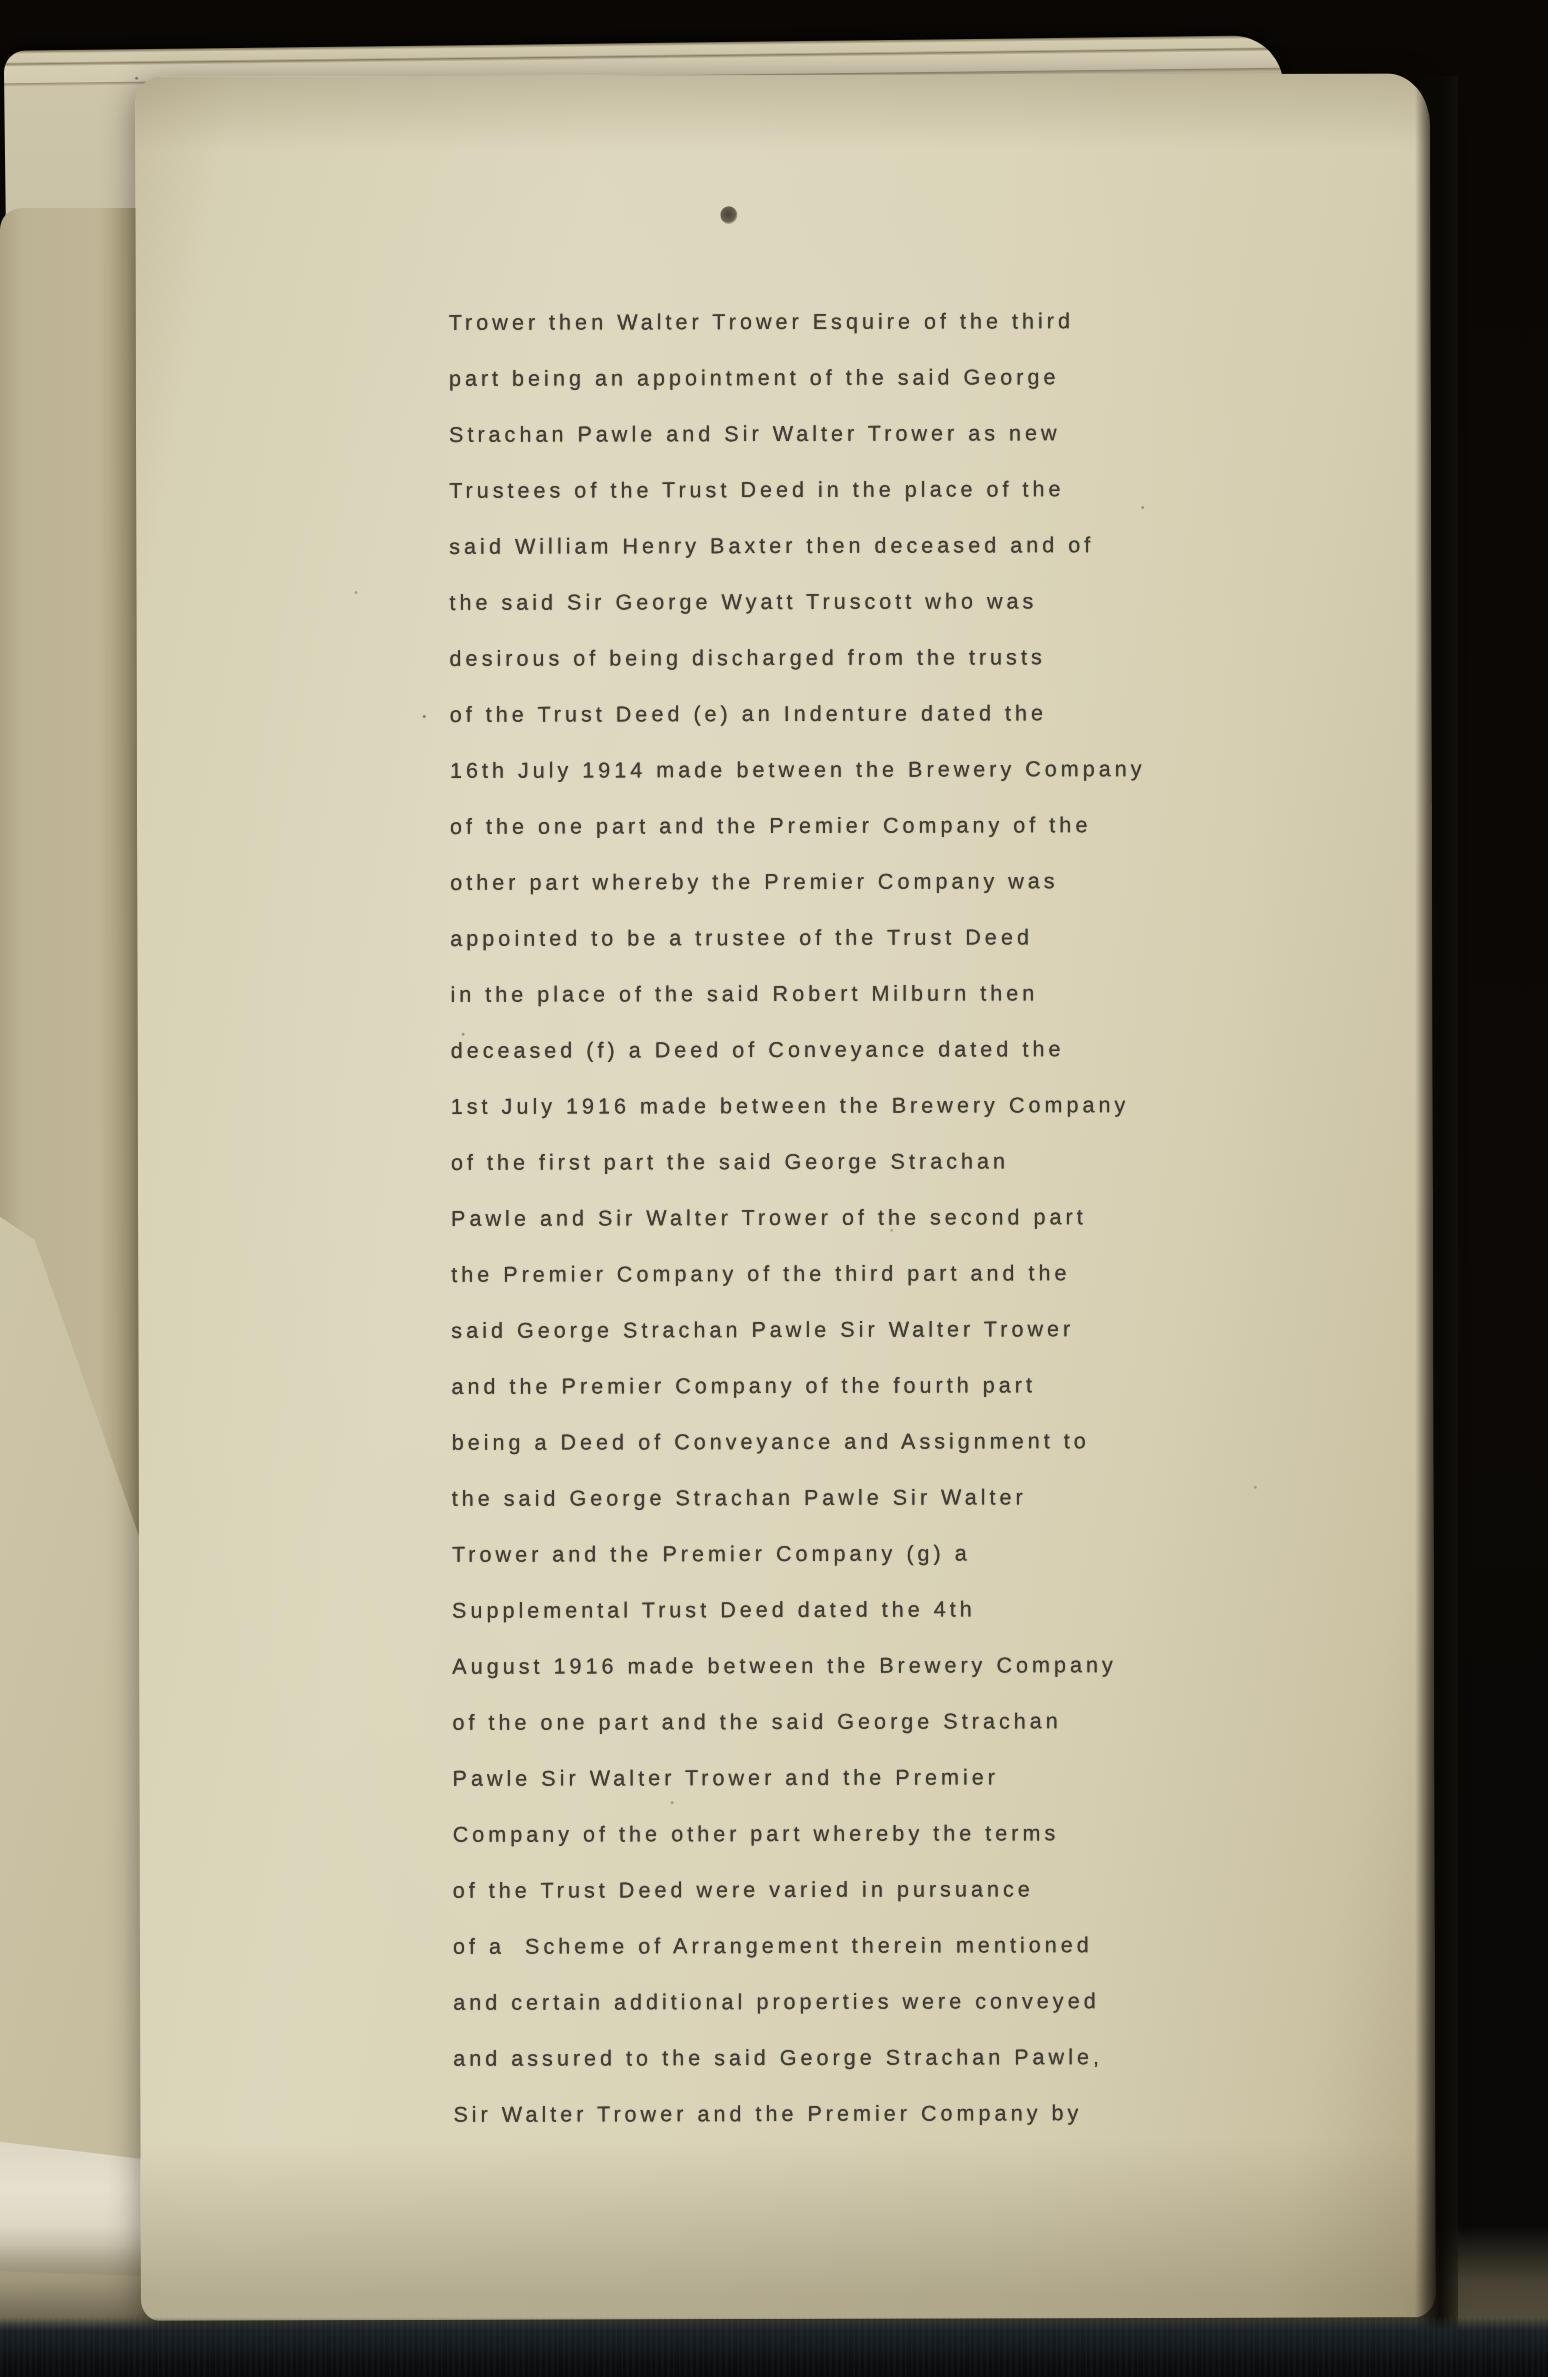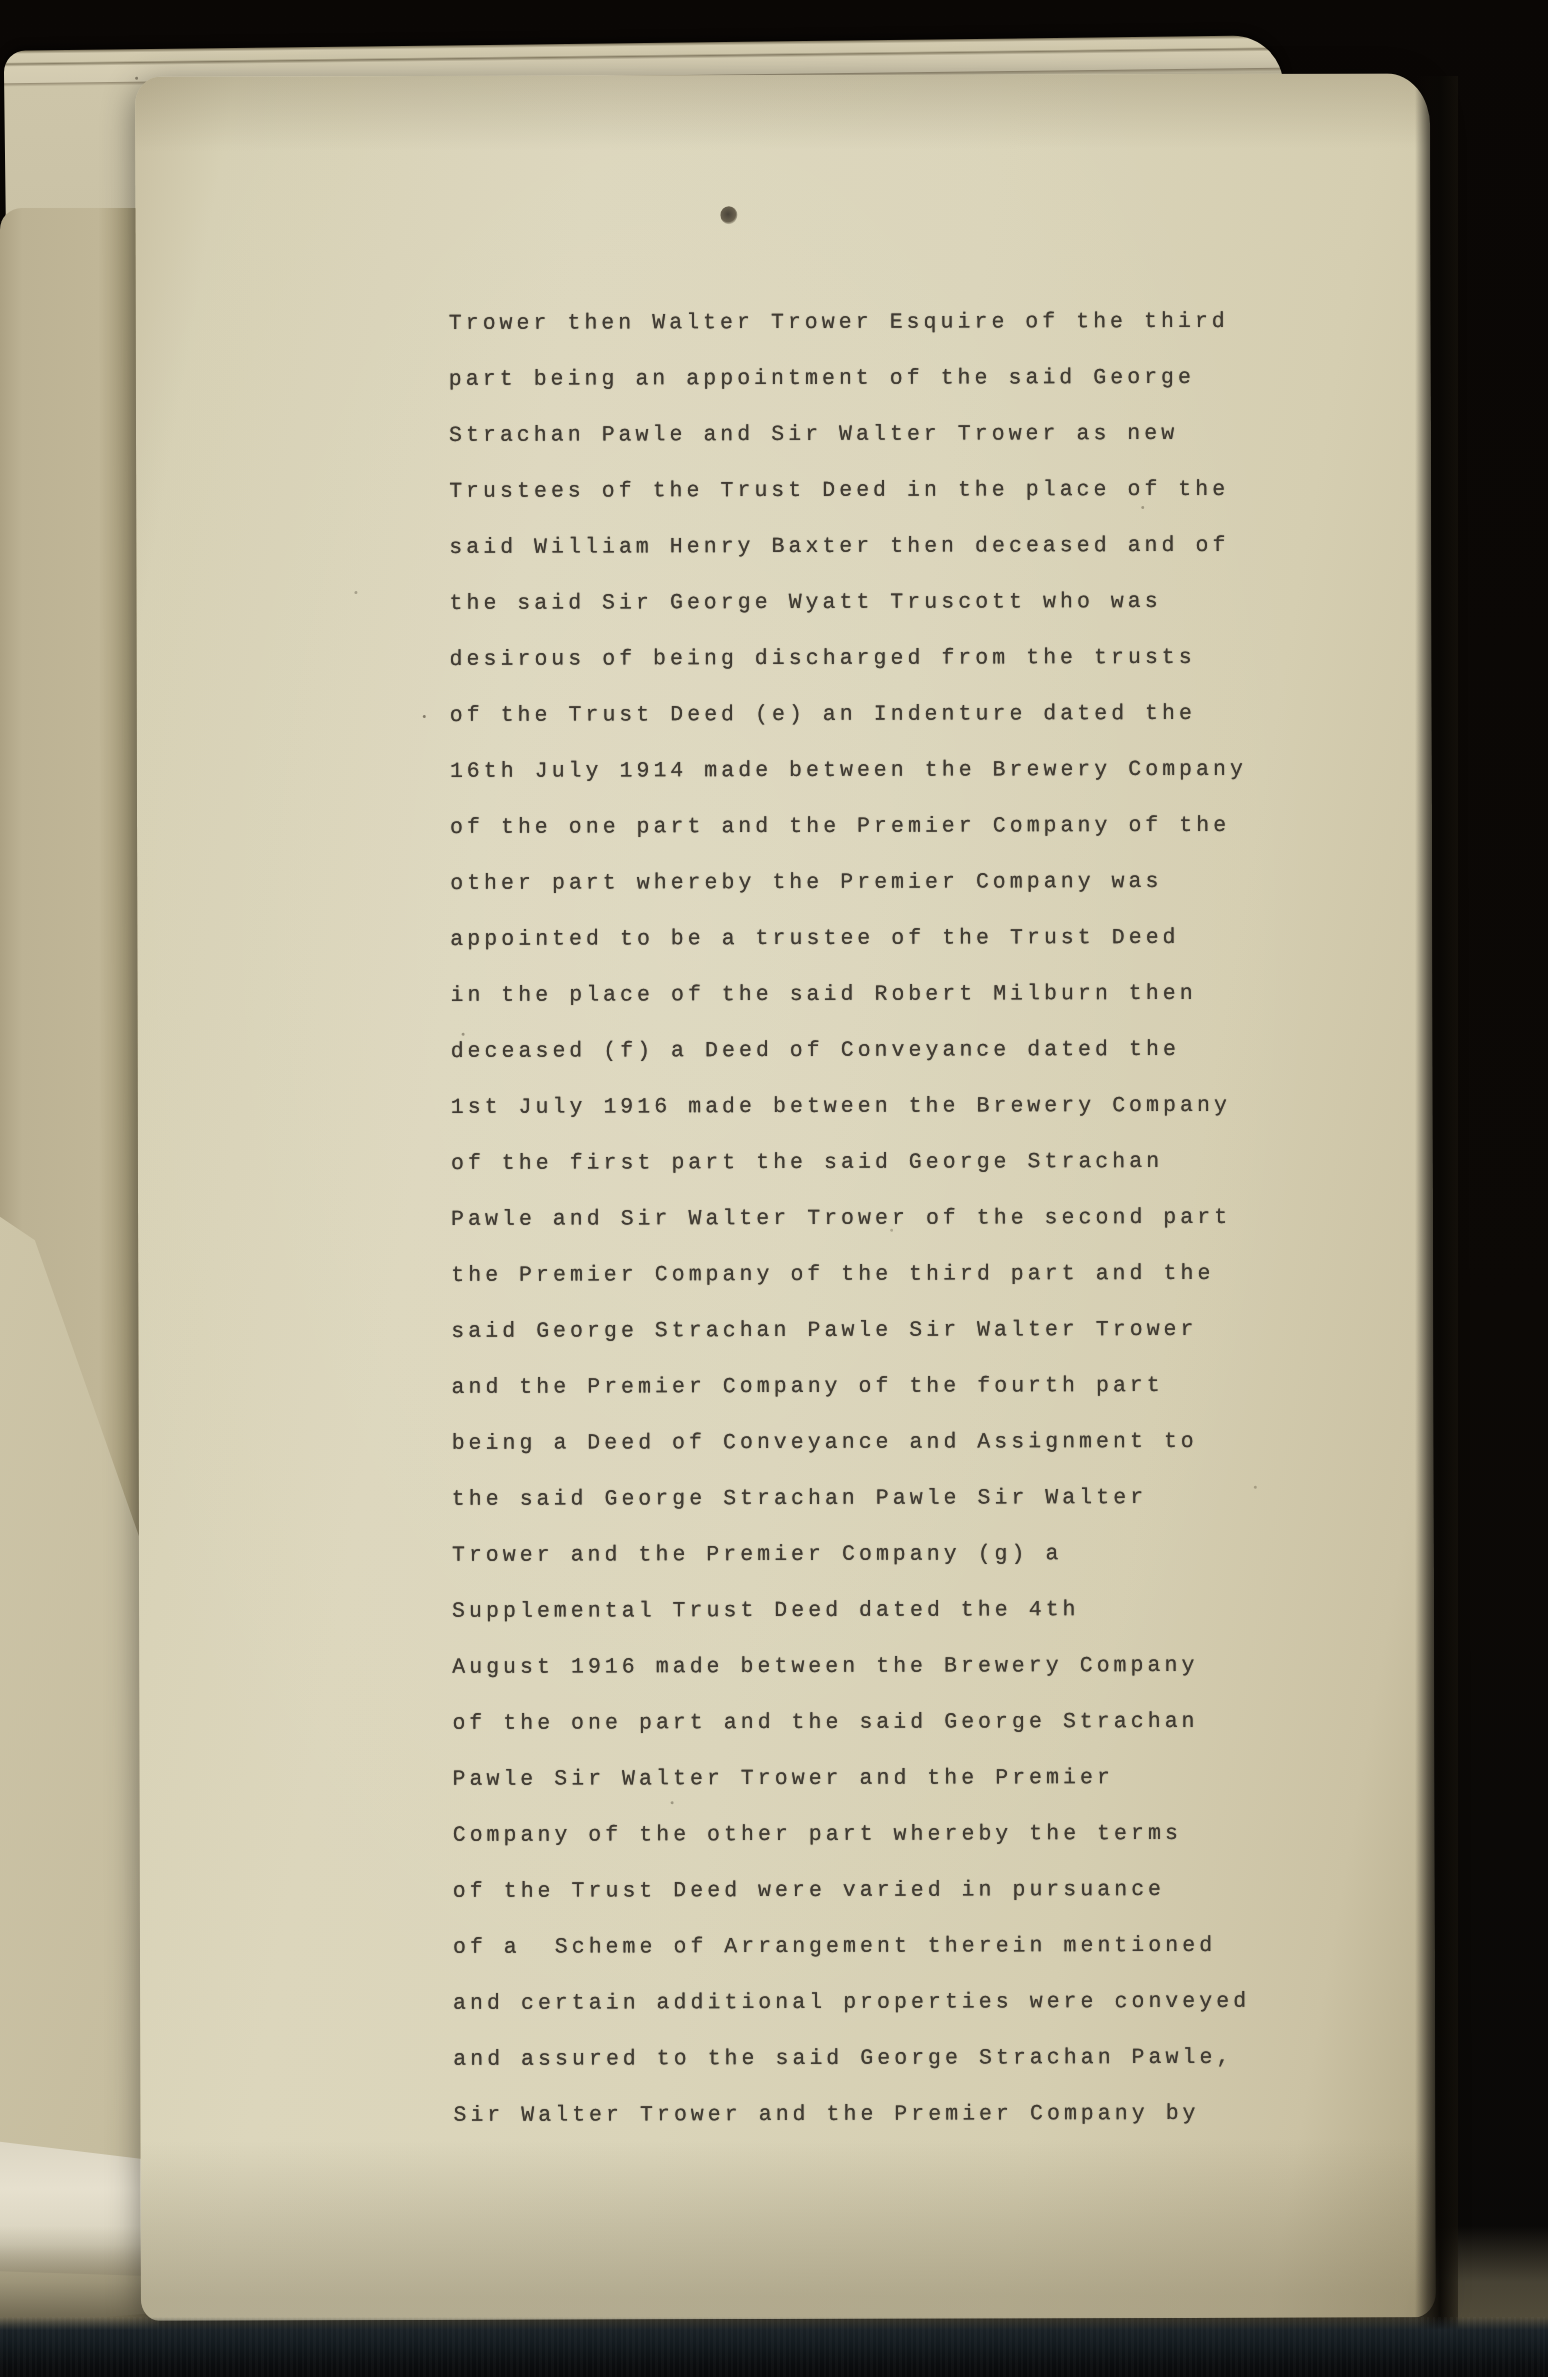--- a/index.html
+++ b/index.html
@@ -2,21 +2,21 @@
 <html style="font-size:13.3px"><head>
 <meta charset="utf-8">
 <style>
   html, body { margin: 0; padding: 0; background: #0b0806; }
   .scene {
     position: relative;
     width: 1549px;
     height: 2377px;
     background: linear-gradient(to bottom, #0a0705 0%, #0c0906 55%, #0a0908 100%);
     overflow: hidden;
-    font-family: Liberation Mono, monospace;
+    font-family: Liberation Sans, sans-serif;
   }
   .scene > div { position: absolute; }
 
   
   .top-stack {
     left: 5px; top: 43px; width: 1279px; height: 216px;
     background:
       linear-gradient(to bottom,
         #7a7158 0px, #d3cbb0 3.3px, #cfc7ab 11.6px,
         #8a8168 13.3px, #d6ceb3 16px, #d2cab0 32px,

